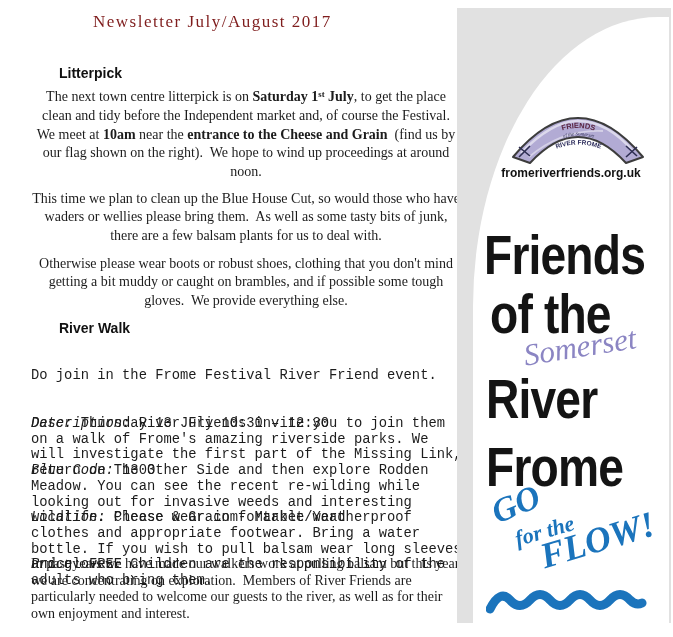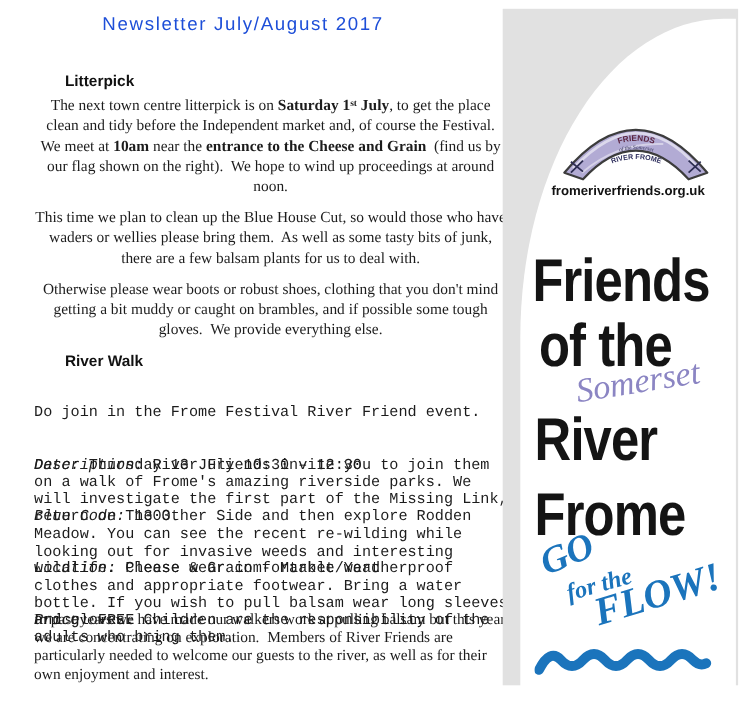--- a/index.html
+++ b/index.html
@@ -1,20 +1,20 @@
 <!DOCTYPE html>
 <html><head>
 <meta charset="utf-8">
 <style>
   html,body{margin:0;padding:0;background:#fff;}
   #page{position:relative;width:673px;height:637px;background:#ffffff;overflow:hidden;
         font-family:"Liberation Serif",serif;color:#1c1c1c;}
   .abs{position:absolute;}
-  .doc-title{font-family:Liberation Sans, sans-serif;font-size:17px;letter-spacing:1.5px;
-             color:#1d4ed8;white-space:nowrap;}
+  .doc-title{font-family:Liberation Serif, serif;font-size:17px;letter-spacing:1.5px;
+             color:#7f1d1d;white-space:nowrap;}
   .h{font-family:"Liberation Sans",sans-serif;font-weight:bold;font-size:14px;color:#111;padding-left:28px;}
   .para{font-size:14px;line-height:18.4px;width:430px;white-space:pre-wrap;text-align:center;}
   .tight{font-size:13.8px;line-height:15.7px;width:432px;white-space:pre-wrap;font-family:Liberation Mono, monospace;}
   .closing{font-size:14px;line-height:16.6px;width:432px;white-space:pre-wrap;}
   .b{font-weight:bold;}
   .i{font-style:italic;}
   .sup{position:relative;top:-0.45em;font-size:62%;}
   .detail-line{white-space:pre-wrap;}
   
   .sidebar-bg{left:457px;top:8px;width:214px;height:615px;background:#e1e1e1;}

